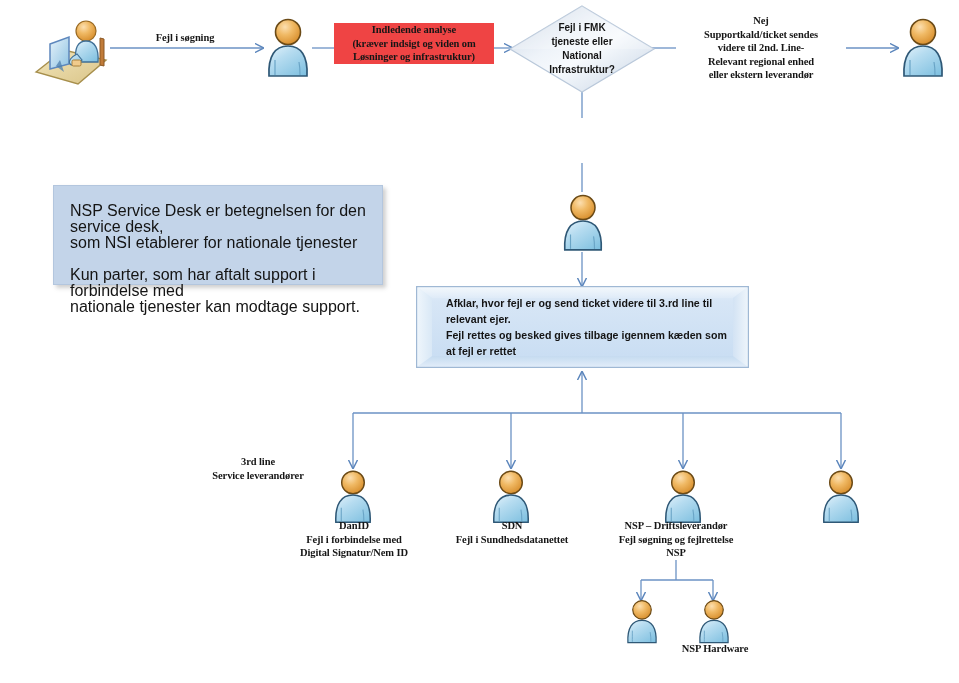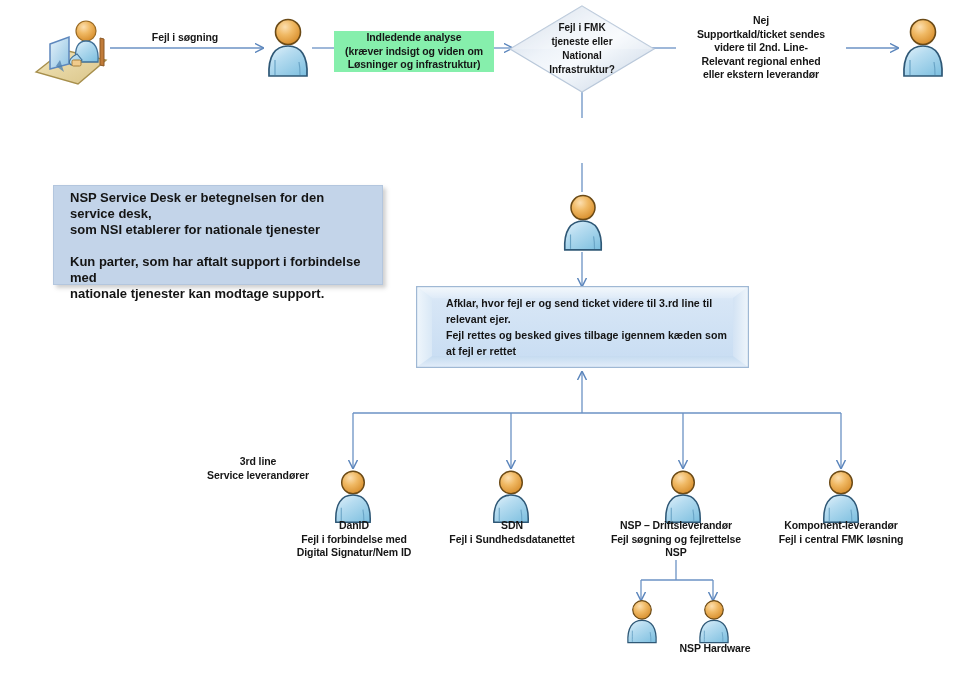--- a/index.html
+++ b/index.html
@@ -23,38 +23,39 @@
   
   .lbl {
     position: absolute;
     font-size: 10.5px;
     font-weight: bold;
     line-height: 13.5px;
     text-align: center;
     color: #161616;
     white-space: pre-line;
     letter-spacing: -0.1px;
+    font-family: Liberation Serif, serif;
   }
   svg.arrow-layer {
     position: absolute;
     left: 0; top: 0;
     width: 959px; height: 683px;
     pointer-events: none;
     overflow: visible;
   }
 
   
   .note-box {
     position: absolute;
     background: #c3d4e9;
     border: 1px solid #b3c6de;
     box-shadow: 3px 3px 4px rgba(120,120,120,0.35);
-    padding: 4px 14px 12px 16px;
-    font-size: 13px;
-    font-weight: bold;
+    padding: 17px 14px 12px 16px;
+    font-size: 16px;
+    font-weight: normal;
     line-height: 16px;
     color: #141414;
     white-space: pre-line;
   }
 
   
   .diamond-wrap {
     position: absolute;
   }
   .diamond-wrap svg { display: block; }
@@ -216,21 +217,21 @@
 
   <div class="icon-person" style="left:263px; top:16px;">
     <svg width="50" height="62" viewBox="0 0 50 62">
       <circle cx="25" cy="16" r="12.5" fill="url(#ghead)" stroke="#6b4a16" stroke-width="1.6"></circle>
       <path d="M6 60 C5 40 12 30 25 30 C38 30 45 40 44 60 Z" fill="url(#gbody)" stroke="#2f5876" stroke-width="1.7"></path>
       <path d="M12 44 C12 50 12 55 12 59" stroke="#6aa4c6" stroke-width="1.2" fill="none"></path>
       <path d="M36 46 C37 51 37 55 37 59" stroke="#6aa4c6" stroke-width="1.2" fill="none"></path>
     </svg>
   </div>
 
-  <div class="lbl" style="left:334px; top:31px; width:160px; background:#86efac;">Indledende analyse
+  <div class="lbl" style="left:334px; top:23px; width:160px; background:#ef4444;">Indledende analyse
 (kræver indsigt og viden om
 Løsninger og infrastruktur)</div>
 
   <div class="diamond-wrap" style="left:508px; top:4px; width:148px; height:90px;">
     <svg width="148" height="90" viewBox="0 0 148 90">
       <polygon points="74,2 146,45 74,88 2,45" fill="url(#gdia)" stroke="#b9c8da" stroke-width="1.2"></polygon>
       <polygon points="74,2 146,45 74,45 2,45" fill="#ffffff" opacity="0.22"></polygon>
     </svg>
     <div class="diamond-text">Fejl i FMK
 tjeneste eller
@@ -323,22 +324,20 @@
 NSP</div>
 
   <div class="icon-person" style="left:818px; top:468px;">
     <svg width="46" height="56" viewBox="0 0 50 62">
       <circle cx="25" cy="16" r="12.5" fill="url(#ghead)" stroke="#6b4a16" stroke-width="1.6"></circle>
       <path d="M6 60 C5 40 12 30 25 30 C38 30 45 40 44 60 Z" fill="url(#gbody)" stroke="#2f5876" stroke-width="1.7"></path>
       <path d="M12 44 C12 50 12 55 12 59" stroke="#6aa4c6" stroke-width="1.2" fill="none"></path>
       <path d="M36 46 C37 51 37 55 37 59" stroke="#6aa4c6" stroke-width="1.2" fill="none"></path>
     </svg>
   </div>
-  <div class="lbl" style="left:762px; top:519px; width:158px;">Komponent-leverandør
-Fejl i central FMK løsning</div>
 
   <div class="icon-person" style="left:623px; top:598px;">
     <svg width="38" height="46" viewBox="0 0 50 62">
       <circle cx="25" cy="16" r="12.5" fill="url(#ghead)" stroke="#6b4a16" stroke-width="1.6"></circle>
       <path d="M6 60 C5 40 12 30 25 30 C38 30 45 40 44 60 Z" fill="url(#gbody)" stroke="#2f5876" stroke-width="1.7"></path>
       <path d="M12 44 C12 50 12 55 12 59" stroke="#6aa4c6" stroke-width="1.2" fill="none"></path>
       <path d="M36 46 C37 51 37 55 37 59" stroke="#6aa4c6" stroke-width="1.2" fill="none"></path>
     </svg>
   </div>
 

